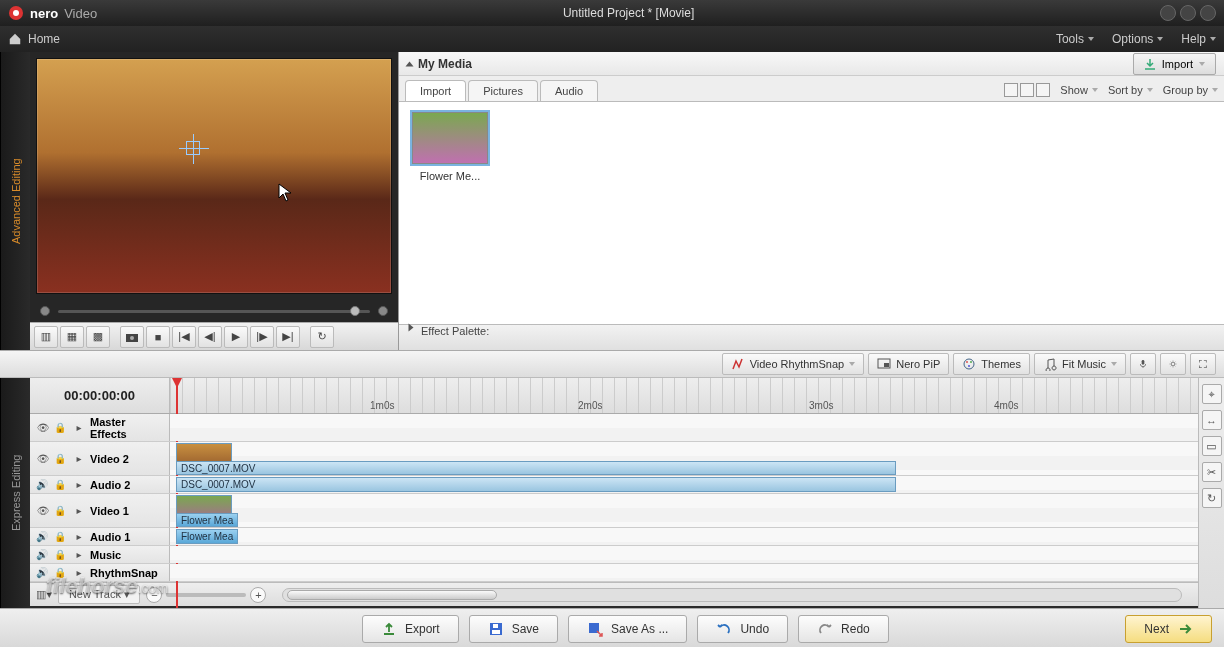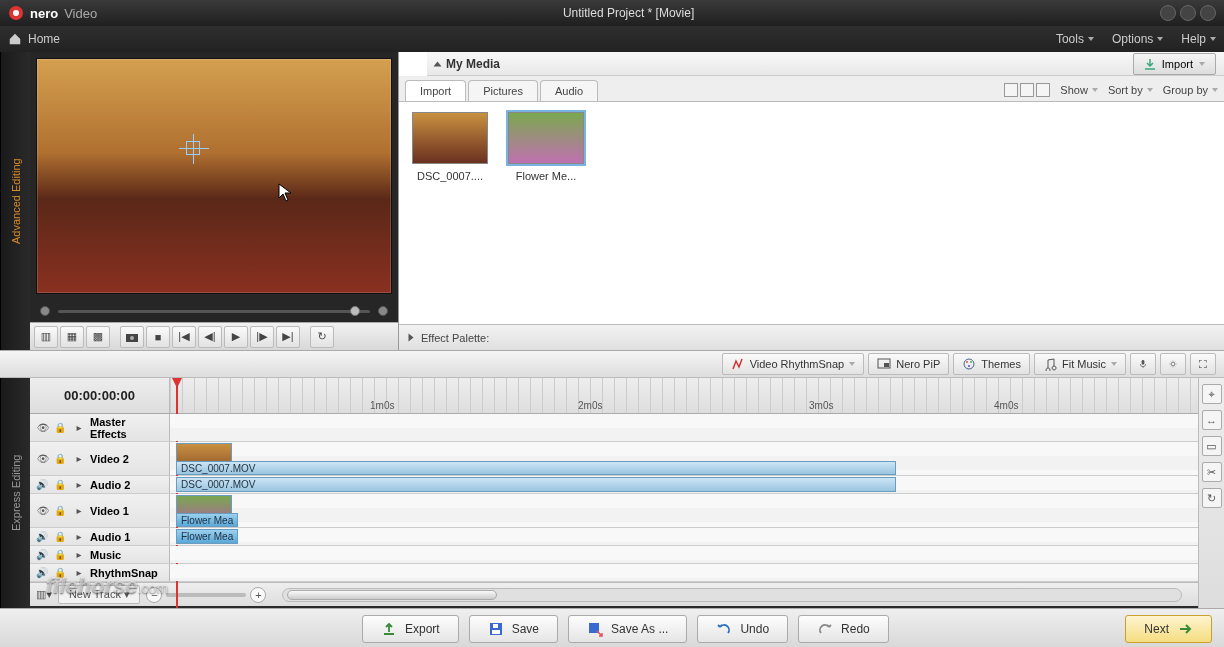--- a/index.html
+++ b/index.html
@@ -39,42 +39,42 @@
 .slider-row .dot { width:10px;height:10px;border-radius:50%;background:#888;border:1px solid #555; }
 .slider-row .track { flex:1; height:3px; background:#555; margin:0 8px; border-radius:2px; position:relative; }
 .slider-row .thumb { position:absolute; right:10px; top:-4px; width:10px;height:10px;border-radius:50%;background:#bbb;border:1px solid #777; }
 
 .preview-toolbar { height: 28px; background: linear-gradient(#f2f2f2,#d8d8d8); border-top:1px solid #aaa; display:flex; align-items:center; padding:0 4px; gap:2px; }
 .tbtn { width:24px; height:22px; background:linear-gradient(#fafafa,#e2e2e2); border:1px solid #bbb; border-radius:2px; display:flex; align-items:center; justify-content:center; cursor:pointer; font-size:11px; color:#444; }
 .tbtn.sep { border:none; background:none; width:6px; cursor:default; }
 
 
 .media-panel { flex:1; background:#fff; display:flex; flex-direction:column; border-left:1px solid #999; }
-.media-header { height:24px; background:linear-gradient(#f8f8f8,#e8e8e8); display:flex; align-items:center; padding:0 8px; font-size:12px; border-bottom:1px solid #ccc;margin-left:28px; }
+.media-header { height:24px; background:linear-gradient(#f8f8f8,#e8e8e8); display:flex; align-items:center; padding:0 8px; font-size:12px; border-bottom:1px solid #ccc; }
 .media-header .tri { width:0;height:0;border-top:4px solid transparent;border-bottom:4px solid transparent;border-right:5px solid #555;margin-right:6px;transform:rotate(90deg); }
 .media-header b { color:#333; }
 .media-header .spacer { flex:1; }
 .import-btn { height:22px; padding:0 10px; background:linear-gradient(#f5f5f5,#ddd); border:1px solid #aaa; border-radius:2px; display:flex; align-items:center; gap:6px; font-size:11px; cursor:pointer; }
 .media-tabs { height:26px; background:#eee; display:flex; align-items:flex-end; padding:0 6px; gap:2px; border-bottom:1px solid #bbb; }
 .media-tabs .tab { padding:4px 14px; font-size:11px; background:#f5f5f5; border:1px solid #bbb; border-bottom:none; border-radius:4px 4px 0 0; cursor:pointer; color:#444; }
 .media-tabs .tab.active { background:#fff; font-weight:normal; }
 .media-tabs .spacer { flex:1; }
 .media-tabs .viewopts { display:flex; align-items:center; gap:10px; padding-bottom:4px; font-size:11px; color:#444; }
 .media-tabs .viewopts .vo { display:flex; align-items:center; gap:4px; cursor:pointer; }
 .gridicons { display:flex; gap:2px; }
 .gridicons span { width:14px;height:14px;border:1px solid #999;background:#f5f5f5;cursor:pointer; }
 
 .media-body { flex:1; background:#fff; padding:10px; display:flex; gap:14px; align-items:flex-start; }
 .media-item { width:82px; text-align:center; font-size:11px; color:#333; cursor:pointer; }
 .media-item .thumb { width:76px; height:52px; border:1px solid #888; margin:0 auto 6px; }
 .media-item.sel .thumb { outline:2px solid #7ab3e0; }
 .thumb.room { background:linear-gradient(#c89040,#6a3020); }
 .thumb.flower { background:linear-gradient(#7aa850,#c070b0); }
 
-.effect-palette { height:26px; background:linear-gradient(#f2f2f2,#e0e0e0); border-top:1px solid #bbb; display:flex; align-items:center; padding:0 8px; font-size:11px; color:#444; }
+.effect-palette { height:26px; background:linear-gradient(#f2f2f2,#e0e0e0); border-top:1px solid #bbb; display:flex; padding:0 8px; font-size:11px; color:#444; }
 .effect-palette .tri2 { width:0;height:0;border-left:4px solid transparent;border-right:4px solid transparent;border-top:5px solid #555;margin-right:6px;transform:rotate(-90deg); }
 .timeline-toolbar { height:28px; background:linear-gradient(#f5f5f5,#ddd); border-top:1px solid #aaa; border-bottom:1px solid #bbb; display:flex; align-items:center; padding:0 8px; gap:4px; font-size:11px; color:#333; }
 .timeline-toolbar .spacer { flex:1; }
 .timeline-toolbar .tlbtn { height:22px; padding:0 8px; background:linear-gradient(#fafafa,#e2e2e2); border:1px solid #bbb; border-radius:2px; display:flex; align-items:center; gap:5px; cursor:pointer; }
 
 .timeline-body { display:flex; height:230px; }
 .tl-sidetab { width:30px; background:linear-gradient(90deg,#2a2a2a,#1a1a1a); writing-mode:vertical-rl; transform:rotate(180deg); color:#999; font-size:11px; display:flex; align-items:center; justify-content:center; border-right:1px solid #000; }
 .tl-tracks { flex:1; display:flex; flex-direction:column; overflow:hidden; position:relative; }
 
 .tl-ruler { height:36px; background:linear-gradient(#eee,#ddd); border-bottom:1px solid #aaa; display:flex; }
@@ -233,24 +233,20 @@
             <span>Sort by</span>
             <span class="chev"></span>
           </div>
         <div class="vo">
             <span>Group by</span>
             <span class="chev"></span>
           </div>
       </div>
     </div>
     <div class="media-body">
-      <div class="media-item">
-        <div class="thumb room"></div>
-        <span>DSC_0007....</span>
-      </div>
       <div class="media-item sel">
         <div class="thumb flower"></div>
         <span>Flower Me...</span>
       </div>
     </div>
     <div class="effect-palette">
       <span class="tri2"></span>
       <span>Effect Palette:</span>
     </div>
   </div>

